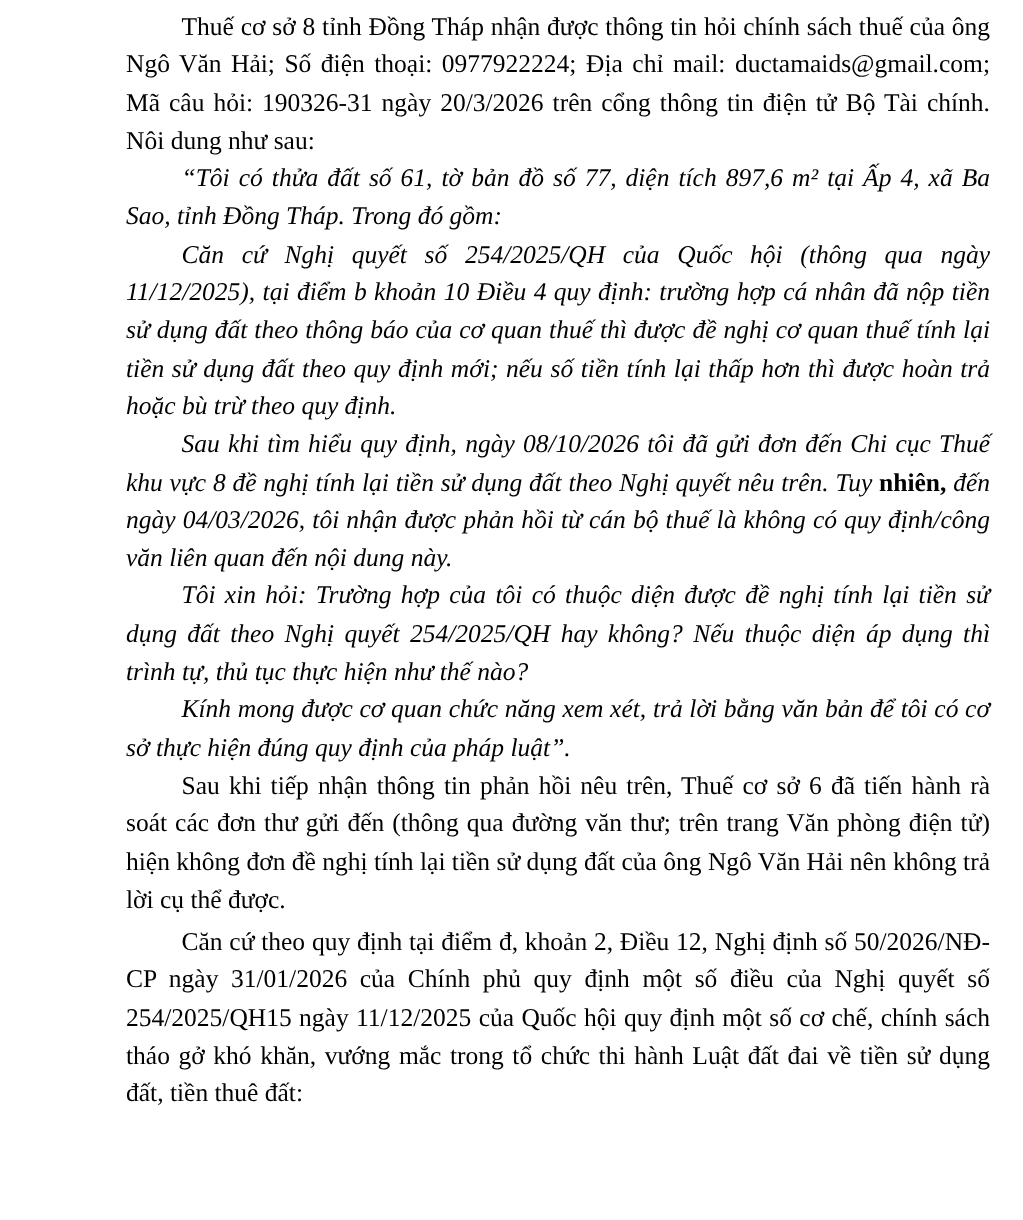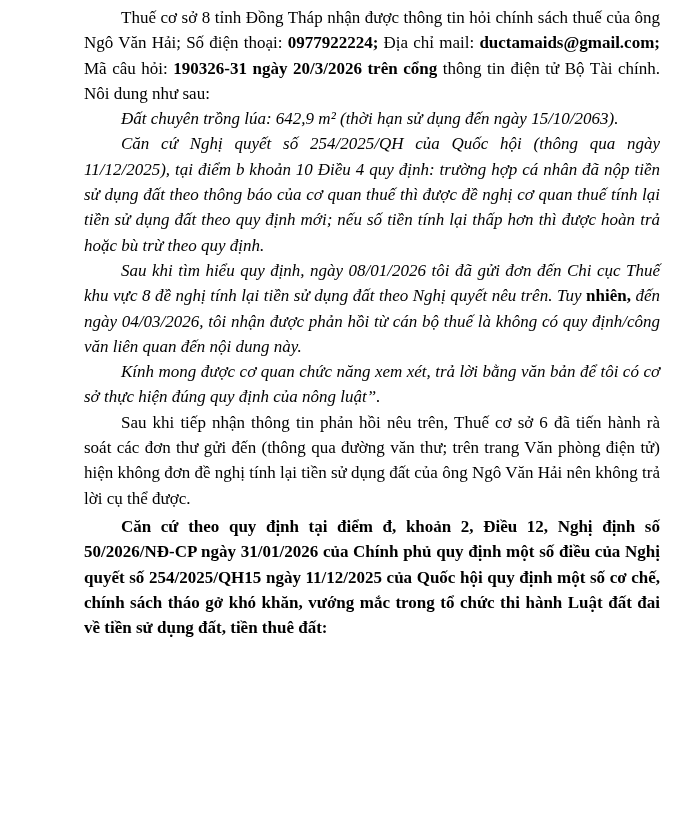--- a/index.html
+++ b/index.html
@@ -21,51 +21,54 @@
     overflow: hidden;
   }
   .para {
     margin: 0;
     text-indent: 37px;
   }
   .para.quote { font-style: italic; }
   .para.bold  { font-weight: bold; }
   .sp-before  { margin-top: 3px; }
   .run-b  { font-weight: normal; }
-  .run-r  { font-weight: bold; }
+  .run-r  { font-weight: normal; }
   .run-i  { font-style: italic; }
   .run-bu { font-weight: bold; font-style: normal; }
 </style>
 </head>
 <body>
 
 <div class="page">
 
   <p class="para bold">
     <span class="run-b">Thuế cơ sở 8 tỉnh Đồng Tháp nhận được thông tin hỏi chính sách thuế của ông Ngô Văn Hải; Số điện thoại: </span><span class="run-r">0977922224; </span><span class="run-b">Địa chỉ mail: </span><span class="run-r">ductamaids@gmail.com; </span><span class="run-b">Mã câu hỏi: </span><span class="run-r">190326-31 ngày 20/3/2026 trên cổng </span><span class="run-b">thông tin điện tử Bộ Tài chính. Nôi dung như sau:</span>
   </p>
 
+  <p class="para quote">
+    <span class="run-i">“Tôi có thửa đất số 61, tờ bản đồ số 77, diện tích 897,6 m² tại Ấp 4, xã Ba Sao, tỉnh Đồng Tháp. Trong đó gồm:</span>
+  </p>
 
 
-  <p class="para quote">
-    <span class="run-i">Đất chuyên trồng lúa: 642,9 m² (thời hạn sử dụng đến ngày 15/10/2063).</span>
-  </p>
 
 
   <p class="para quote">
     <span class="run-i">Căn cứ Nghị quyết số 254/2025/QH của Quốc hội (thông qua ngày 11/12/2025), tại điểm b khoản 10 Điều 4 quy định: trường hợp cá nhân đã nộp tiền sử dụng đất theo thông báo của cơ quan thuế thì được đề nghị cơ quan thuế tính lại tiền sử dụng đất theo quy định mới; nếu số tiền tính lại thấp hơn thì được hoàn trả hoặc bù trừ theo quy định.</span>
   </p>
 
   <p class="para quote">
-    <span class="run-i">Sau khi tìm hiểu quy định, ngày 08/01/2026 tôi đã gửi đơn đến Chi cục Thuế khu vực 8 đề nghị tính lại tiền sử dụng đất theo Nghị quyết nêu trên. Tuy </span><span class="run-bu">nhiên,</span><span class="run-i"> đến ngày 04/03/2026, tôi nhận được phản hồi từ cán bộ thuế là không có quy định/công văn liên quan đến nội dung này.</span>
+    <span class="run-i">Sau khi tìm hiểu quy định, ngày 08/10/2026 tôi đã gửi đơn đến Chi cục Thuế khu vực 8 đề nghị tính lại tiền sử dụng đất theo Nghị quyết nêu trên. Tuy </span><span class="run-bu">nhiên,</span><span class="run-i"> đến ngày 04/03/2026, tôi nhận được phản hồi từ cán bộ thuế là không có quy định/công văn liên quan đến nội dung này.</span>
   </p>
 
+  <p class="para quote">
+    <span class="run-i">Tôi xin hỏi: Trường hợp của tôi có thuộc diện được đề nghị tính lại tiền sử dụng đất theo Nghị quyết 254/2025/QH hay không? Nếu thuộc diện áp dụng thì trình tự, thủ tục thực hiện như thế nào?</span>
+  </p>
 
   <p class="para quote">
-    <span class="run-i">Kính mong được cơ quan chức năng xem xét, trả lời bằng văn bản để tôi có cơ sở thực hiện đúng quy định của nông luật”.</span>
+    <span class="run-i">Kính mong được cơ quan chức năng xem xét, trả lời bằng văn bản để tôi có cơ sở thực hiện đúng quy định của pháp luật”.</span>
   </p>
 
   <p class="para bold">
     <span class="run-b">Sau khi tiếp nhận thông tin phản hồi nêu trên, Thuế cơ sở 6 đã tiến hành rà soát các đơn thư gửi đến (thông qua đường văn thư; trên trang Văn phòng điện tử) hiện không đơn đề nghị tính lại tiền sử dụng đất của ông Ngô Văn Hải nên không trả lời cụ thể được.</span>
   </p>
 
 
   <p class="para sp-before">
     <span class="run-r">Căn cứ theo quy định tại điểm đ, khoản 2, Điều 12, Nghị định số 50/2026/NĐ-CP ngày 31/01/2026 của Chính phủ quy định một số điều của Nghị quyết số 254/2025/QH15 ngày 11/12/2025 của Quốc hội quy định một số cơ chế, chính sách tháo gở khó khăn, vướng mắc trong tổ chức thi hành Luật đất đai về tiền sử dụng đất, tiền thuê đất:</span>
   </p>

